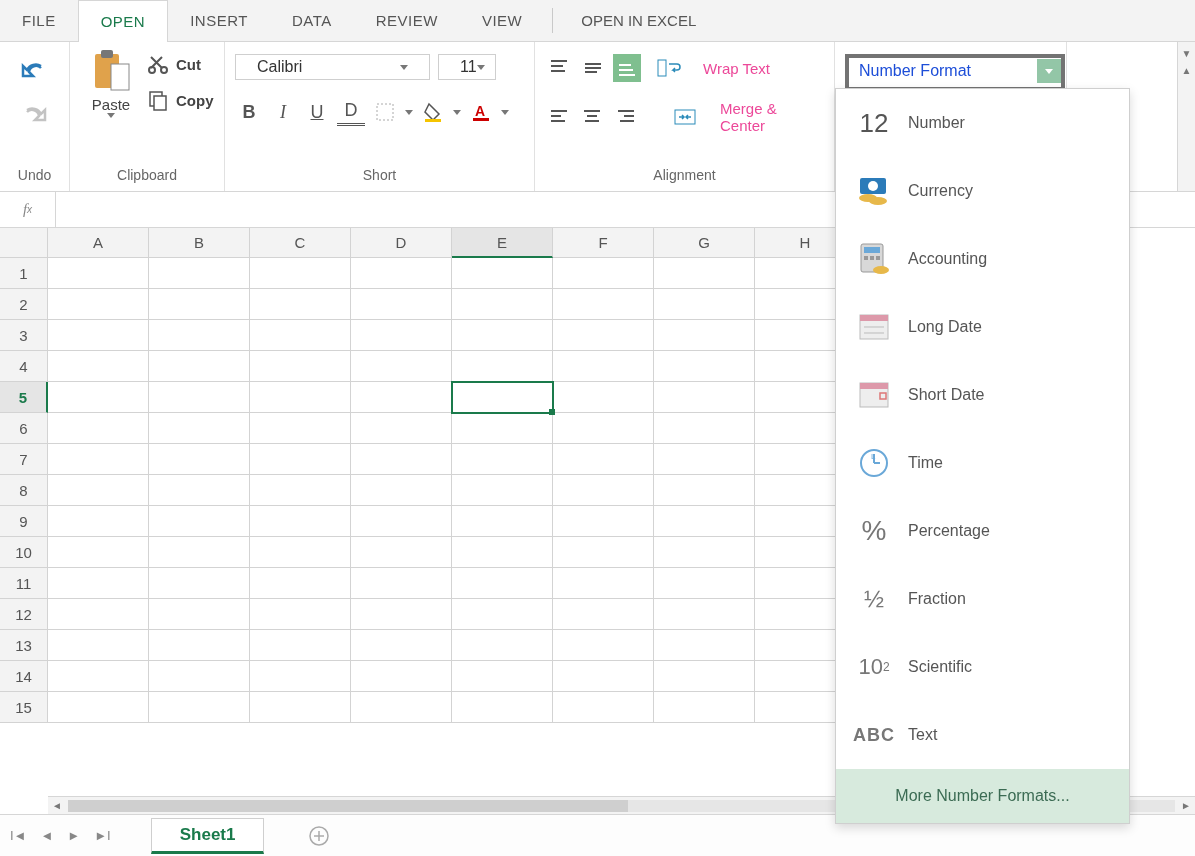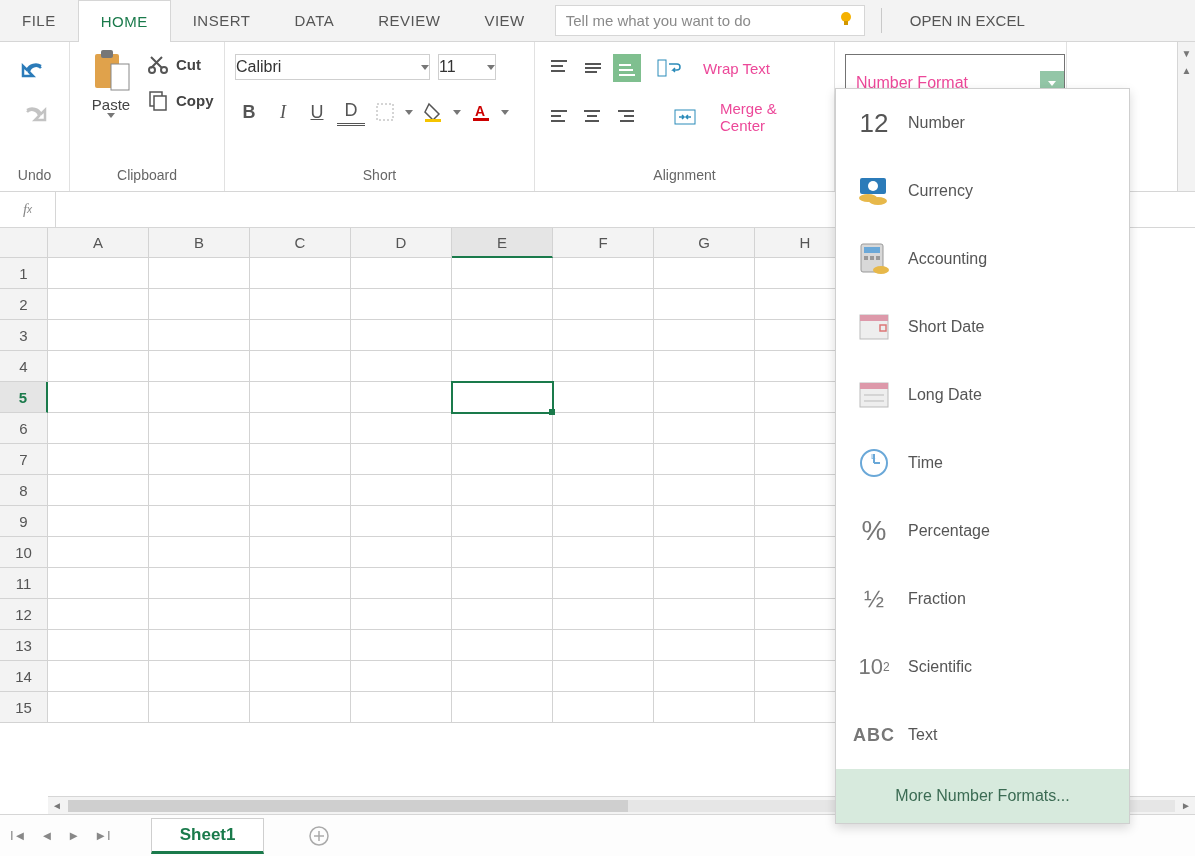--- a/index.html
+++ b/index.html
@@ -28,37 +28,37 @@
 
 .grp-clip { width: 155px; }
 .paste-block { display: flex; flex-direction: column; align-items: center; width: 62px; cursor: pointer; }
 .paste-block .lbl { font-size: 15px; color: #444; }
 .clip-right { display: flex; flex-direction: column; gap: 16px; margin-left: 6px; margin-top: 6px; }
 .clip-right .row { display: flex; align-items: center; gap: 8px; cursor: pointer; color: #444; font-size: 15px; font-weight: bold; }
 
 
 .grp-font { width: 310px; }
 .font-top { display: flex; gap: 8px; margin-top: 6px; }
-.selectbox { display: flex; align-items: center; justify-content: space-between; border: 1px solid #cfcfcf; background: #fff; padding: 3px 0; font-size: 16px; color: #333; cursor: pointer; }
+.selectbox { display: flex; align-items: center; justify-content: space-between; border: 1px solid #cfcfcf; background: #fff; padding: 3px 21px; font-size: 16px; color: #333; cursor: pointer; }
 .font-name { width: 195px; }
 .font-size { width: 58px; }
 .font-bottom { display: flex; gap: 6px; margin-top: 18px; align-items: center; }
 .fb { width: 28px; height: 28px; display: flex; align-items: center; justify-content: center; cursor: pointer; color: #555; }
 .fb svg { display: block; }
 .dropdown-caret { width: 0; height: 0; border-left: 4px solid transparent; border-right: 4px solid transparent; border-top: 5px solid #777; }
 
 
 .grp-align { width: 300px; }
 .align-top, .align-bottom { display: flex; gap: 6px; align-items: center; margin-top: 6px; }
 .align-bottom { margin-top: 18px; }
 .wrap-btn, .merge-btn { display: flex; align-items: center; gap: 24px; cursor: pointer; color: #ec4899; font-size: 15px; }
 
 
 .grp-number { width: 232px; position: relative; }
-.nf-select { width: 220px; border: 1px solid #737373; display: flex; align-items: center; justify-content: space-between; padding: 16px 0 4px 10px; font-size: 16px; color: #ec4899; cursor: pointer; margin-top: 6px; }
+.nf-select { width: 220px; border: 4px solid #737373; display: flex; align-items: center; justify-content: space-between; padding: 1px 0 4px 10px; font-size: 16px; color: #1d4ed8; cursor: pointer; margin-top: 6px; }
 .nf-select .caret-box { width: 24px; height: 24px; display:flex; align-items:center; justify-content:center; background:#93c6a7; }
 .nf-dropdown { position: absolute; top: 46px; left: 0; width: 295px; background: #fff; border: 1px solid #cfcfcf; box-shadow: 0 4px 10px rgba(0,0,0,.15); z-index: 20; }
 .nf-item { display: flex; align-items: center; gap: 14px; padding: 14px 18px; font-size: 16px; color: #555; cursor: pointer; }
 .nf-item .nf-icon { width: 40px; height: 40px; display:flex; align-items:center; justify-content:center; color:#777; }
 .nf-more { background: #d7eadd; padding: 18px 0; text-align: center; font-size: 16px; color: #3b6b53; cursor: pointer; }
 
 
 .grp-tail { width: 60px; padding-top: 12px; display:flex; justify-content:center; border-right:none;}
 .tail-btn { width:44px; height:40px; cursor:pointer; }
 
@@ -101,34 +101,25 @@
 
 svg { overflow: visible; }
 </style>
 </head>
 <body>
 
 <div class="app">
 
   <div class="menubar">
     <div class="tab">FILE</div>
-    <div class="tab active">HOME</div>
+    <div class="tab active">OPEN</div>
     <div class="tab">INSERT</div>
     <div class="tab">DATA</div>
     <div class="tab">REVIEW</div>
     <div class="tab">VIEW</div>
-    <div class="search">
-      <span>Tell me what you want to do</span>
-      <span>
-        <svg width="16" height="16">
-            <circle cx="8" cy="6" r="5" fill="#f5b100"></circle>
-            <rect x="6" y="10" width="4" height="4" fill="#d19600"></rect>
-          </svg>
-      </span>
-    </div>
     <div class="divider"></div>
     <div class="open-excel">OPEN IN EXCEL</div>
   </div>
 
   <div class="ribbon">
 
     <div class="group grp-undo">
       <div class="group-body" style="flex-direction:column; align-items:center; gap:8px; margin-top:6px;">
         <div class="icon-btn">
           <svg width="28" height="20">
@@ -319,35 +310,35 @@
                 <ellipse cx="24" cy="28" rx="8" ry="4" fill="#e7b84a"></ellipse>
               </svg>
           </span>
           <span>Accounting</span>
         </div>
         <div class="nf-item">
           <span class="nf-icon">
             <svg width="32" height="32">
                 <rect x="2" y="4" width="28" height="24" fill="#eee" stroke="#bbb"></rect>
                 <rect x="2" y="4" width="28" height="6" fill="#d9a"></rect>
-                <rect x="22" y="14" width="6" height="6" fill="none" stroke="#d77" stroke-width="1.5"></rect>
+                <line x1="6" y1="16" x2="26" y2="16" stroke="#bbb"></line>
+                <line x1="6" y1="22" x2="26" y2="22" stroke="#bbb"></line>
               </svg>
           </span>
-          <span>Short Date</span>
+          <span>Long Date</span>
         </div>
         <div class="nf-item">
           <span class="nf-icon">
             <svg width="32" height="32">
                 <rect x="2" y="4" width="28" height="24" fill="#eee" stroke="#bbb"></rect>
                 <rect x="2" y="4" width="28" height="6" fill="#d9a"></rect>
-                <line x1="6" y1="16" x2="26" y2="16" stroke="#bbb"></line>
-                <line x1="6" y1="22" x2="26" y2="22" stroke="#bbb"></line>
+                <rect x="22" y="14" width="6" height="6" fill="none" stroke="#d77" stroke-width="1.5"></rect>
               </svg>
           </span>
-          <span>Long Date</span>
+          <span>Short Date</span>
         </div>
         <div class="nf-item">
           <span class="nf-icon">
             <svg width="32" height="32">
                 <circle cx="16" cy="16" r="13" fill="none" stroke="#6aa8d8" stroke-width="2"></circle>
                 <line x1="16" y1="16" x2="16" y2="7" stroke="#6aa8d8" stroke-width="2"></line>
                 <line x1="16" y1="16" x2="22" y2="16" stroke="#6aa8d8" stroke-width="2"></line>
                 <text x="13" y="12" font-size="8" fill="#6aa8d8">L</text>
               </svg>
           </span>

